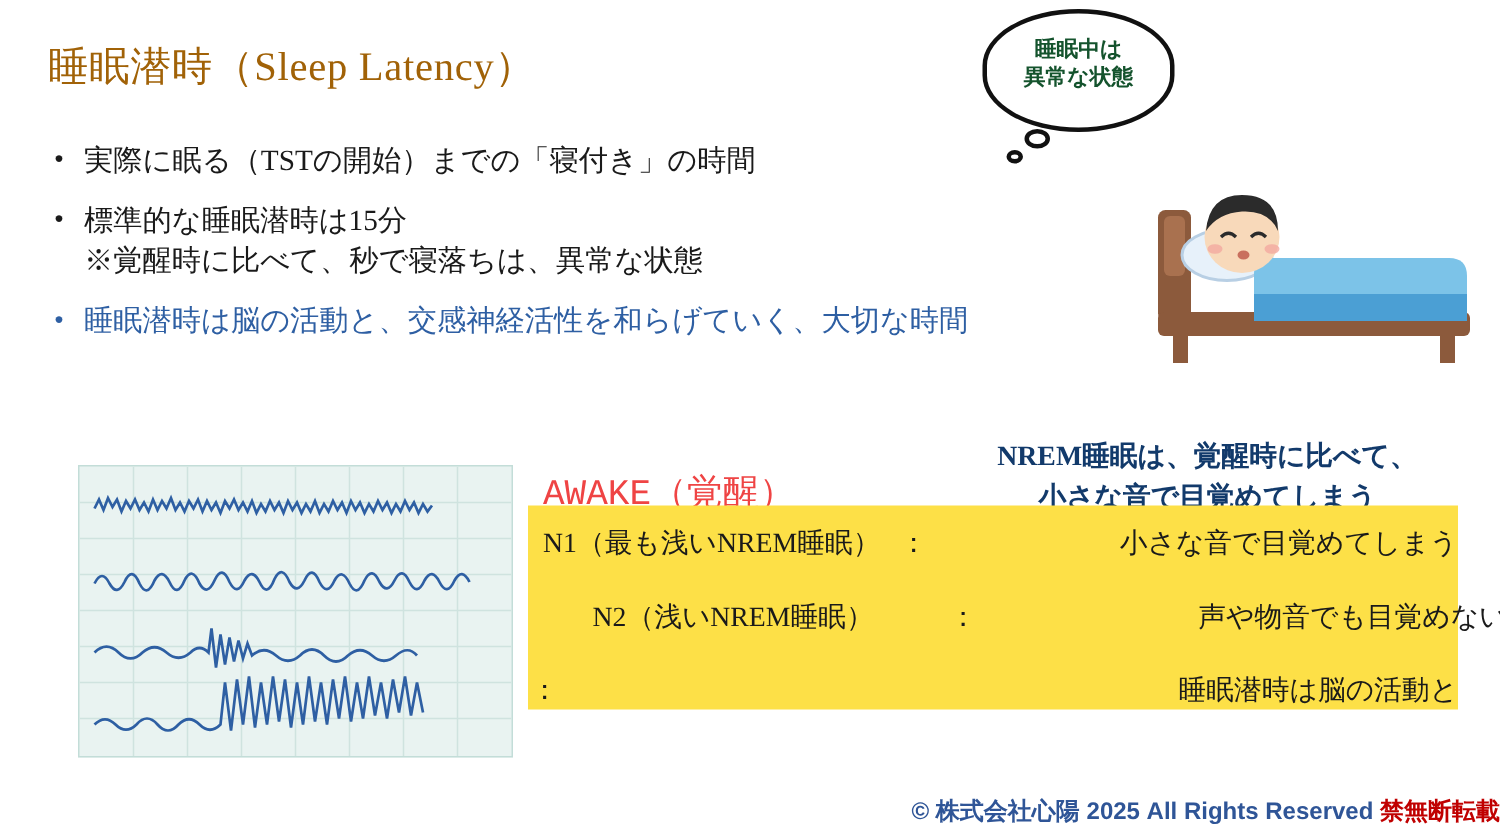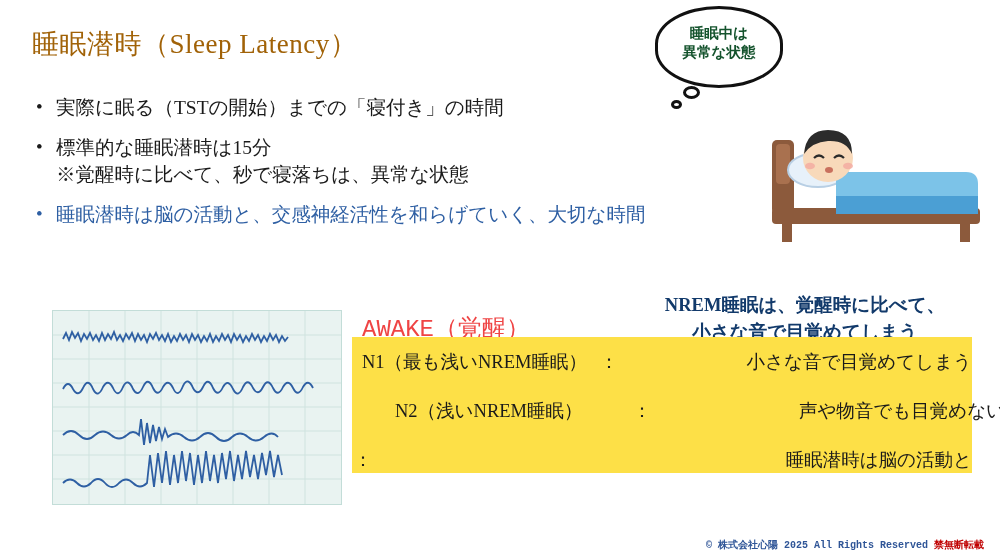--- a/index.html
+++ b/index.html
@@ -194,25 +194,25 @@
   }
   .stage-row .desc {
     flex: 1;
     padding-left: 6px;
     text-align: right;
   }
 
   
   .footer {
     position: absolute;
-    right: 16px;
+    right: 0;
     bottom: 8px;
-    font-size: 10px;
+    font-size: 16px;
     font-weight: bold;
-    font-family: Liberation Mono, monospace;
+    font-family: Liberation Sans, sans-serif;
     color: #2f5597;
     white-space: nowrap;
   }
   .footer .red {
     color: #c00000;
   }
 </style>
 </head>
 <body>
 

